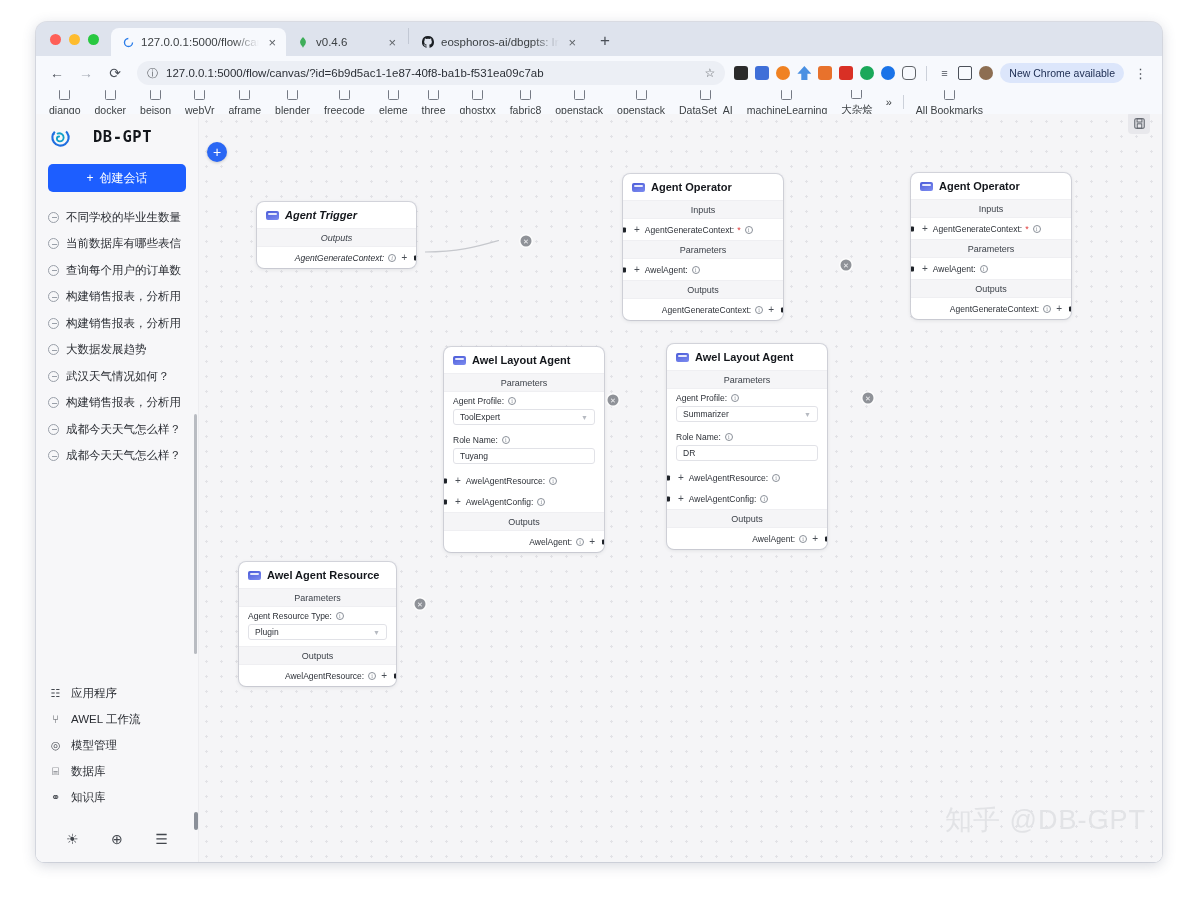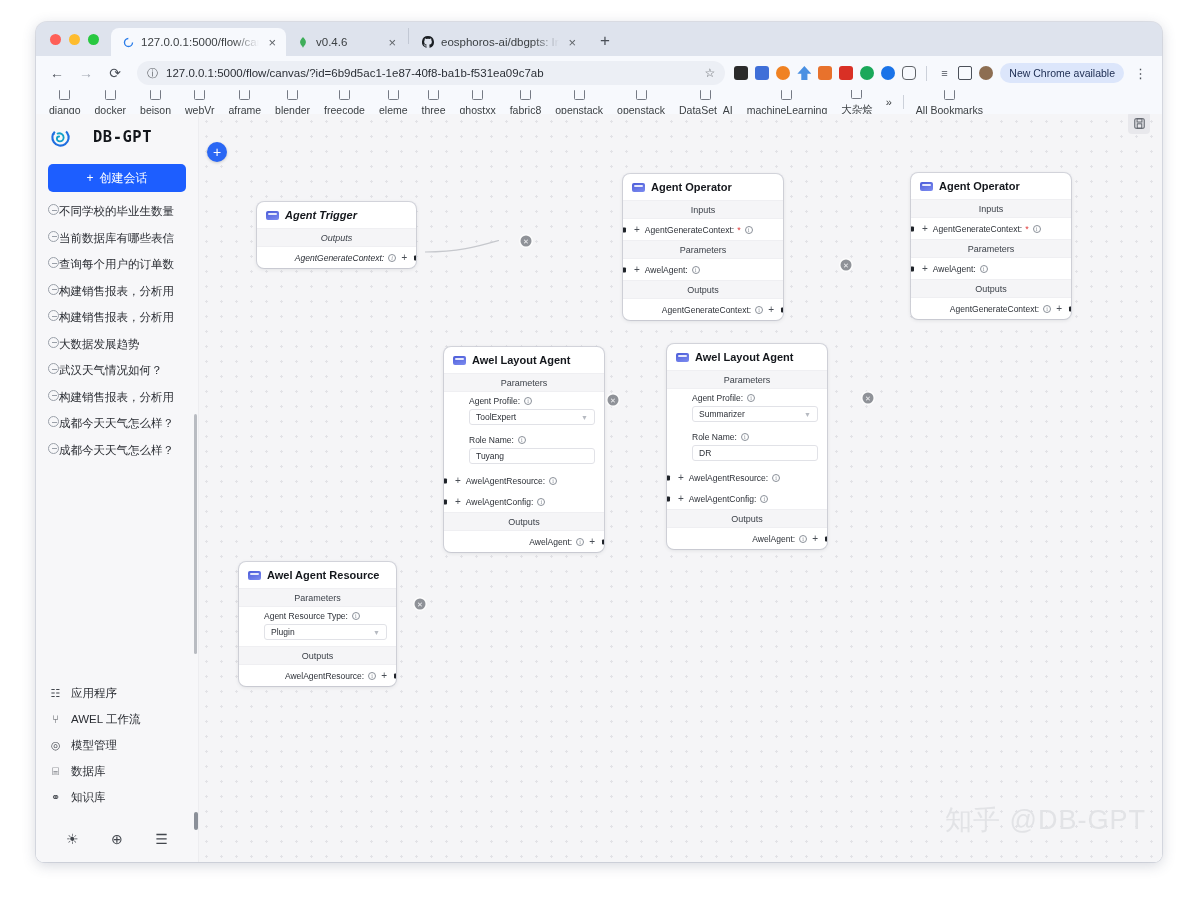--- a/index.html
+++ b/index.html
@@ -97,21 +97,21 @@
   .logo { height:46px; display:flex; align-items:center; padding-left:14px; gap:22px;}
   .logo-mark { width:21px; height:21px; position:relative; flex:0 0 21px;}
   .logo-text { font-size:15.5px; font-weight:700; letter-spacing:.5px; color:#13161b;
                font-family:"DejaVu Sans Mono", monospace;}
   .newchat {
     margin: 4px 12px 10px 12px; height: 28px; background:#1d5eff; color:#fff;
     border-radius:5px; display:flex; align-items:center; justify-content:center; gap:6px;
     font-size:12px; font-weight:500;
   }
   .convs { flex:0 0 auto; padding: 2px 0 0 0; }
-  .conv { height:26.5px; display:flex; align-items:flex-start; gap:0; padding: 0 8px 0 12px;
+  .conv { height:26.5px; display:flex; align-items:center; gap:7px; padding: 0 8px 0 12px;
           font-size:11.5px; color:#2a2d33; white-space:nowrap; overflow:hidden;}
   .conv .ci { width:11px; height:11px; flex:0 0 11px; border:1px solid #9aa0a9; border-radius:50%;
               position:relative; }
   .conv .ci:before { content:""; position:absolute; left:2.5px; top:4.5px; width:5px; height:1px; background:#9aa0a9;}
   .spacer { flex:1 1 auto; }
   .navlist { padding-bottom: 6px; }
   .navitem { height:26px; display:flex; align-items:center; gap:9px; padding-left:13px;
              font-size:11.5px; color:#2a2d33;}
   .navitem .ni { width:13px; flex:0 0 13px; display:flex; align-items:center; justify-content:center;
                  font-size:11px; color:#43474e; }
@@ -169,21 +169,21 @@
     align-items:center; justify-content:center; font-size:6px; color:#8a9099; margin-left:4px;
     flex:0 0 8px; font-family:"Liberation Serif", serif; line-height:1;
   }
   .req { color:#e03b3b; font-size:9px; margin-left:3px; }
   .port {
     position:absolute; width:5px; height:5px; background:#1f2329; border-radius:1px; top:50%;
     transform:translateY(-50%);
   }
   .port.in { left:-2.5px; }
   .port.out { right:-2.5px; }
-  .field { padding: 4px 9px 6px 9px; margin-left: 16px; }
+  .field { padding: 4px 9px 6px 9px; }
   .flabel { font-size:8.5px; color:#2b2f36; display:flex; align-items:center; margin-bottom:3px;}
   .fctl {
     height:16px; border:1px solid #e1e2e7; border-radius:3px; background:#fff;
     display:flex; align-items:center; padding:0 6px; font-size:8.5px; color:#2b2f36;
   }
   .fctl .caret { margin-left:auto; color:#b6bac1; font-size:7px; }
 
   
   .edges { position:absolute; inset:0; pointer-events:none; }
   .edge-btn {

